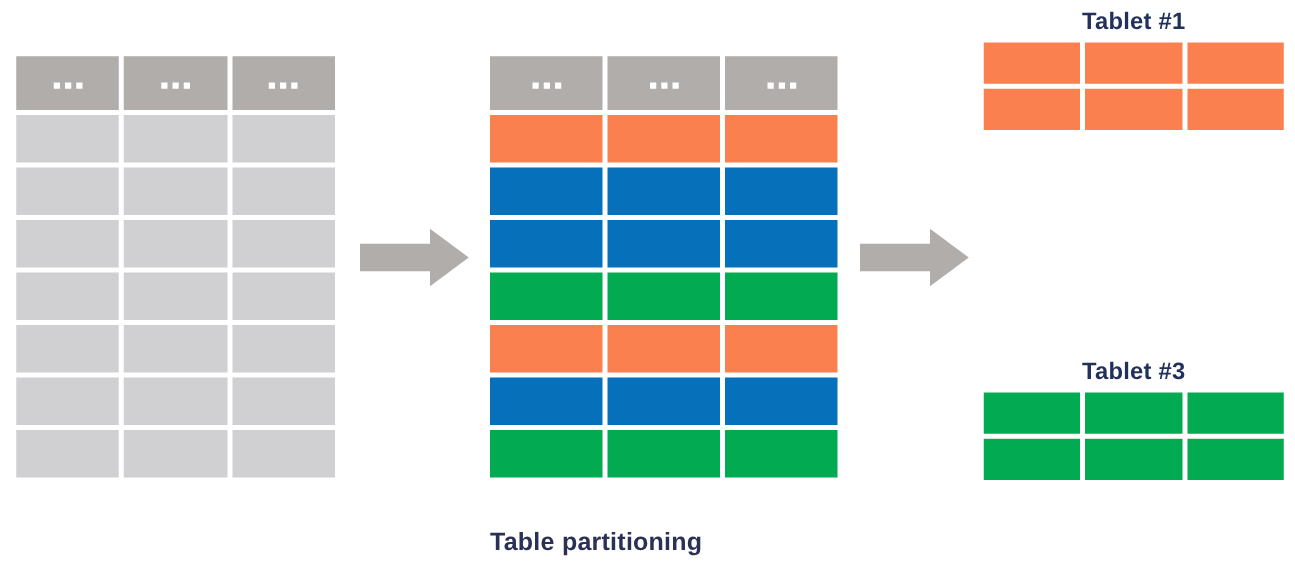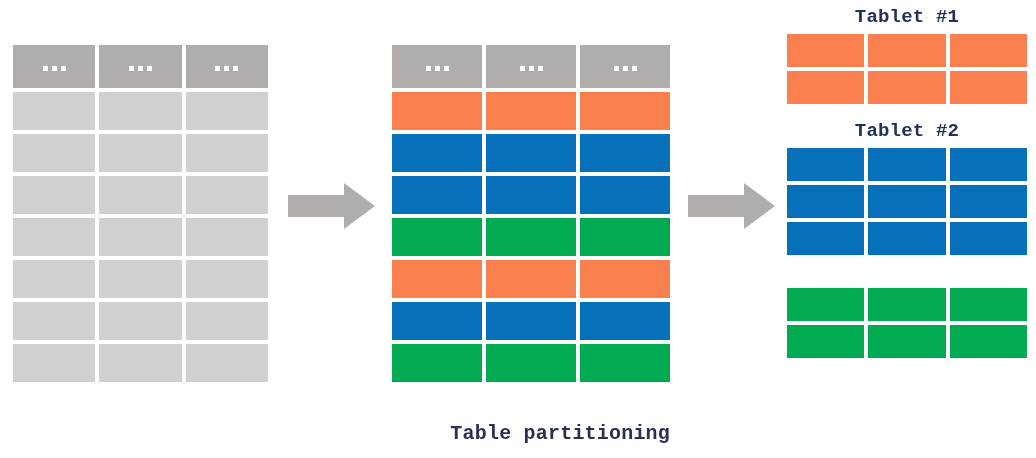--- a/index.html
+++ b/index.html
@@ -12,21 +12,20 @@
     height: 458px;
     position: relative;
     overflow: hidden;
     font-family: "Liberation Sans", sans-serif;
     -webkit-font-smoothing: antialiased;
   }
 
   .stage {
     position: absolute;
     inset: 0;
-    font-family: Liberation Mono, monospace;
   }
 
   
   .grid-table {
     position: absolute;
     display: flex;
     flex-direction: column;
     gap: 4px;
   }
   .grid-row {
@@ -123,21 +122,21 @@
     position: absolute;
     top: 424px;
     font-size: 20px;
     font-weight: bold;
     color: #2b3055;
     letter-spacing: 0.2px;
     white-space: nowrap;
     line-height: 1;
   }
   #caption-user      { left: 13px;  width: 255px; text-align: center; }
-  #caption-partition { left: 392px; width: 278px; text-align: right; }
+  #caption-partition { left: 392px; width: 278px; text-align: left; }
   #caption-tablets   { left: 787px; width: 240px; text-align: center; }
 </style>
 </head>
 <body>
 
 <div class="stage">
 
   <div class="grid-table" id="user-table">
     <div class="grid-row header-row">
         <div class="grid-cell">
@@ -281,49 +280,30 @@
           <div class="grid-cell" style="background: rgb(250, 128, 80);"></div>
         </div>
         <div class="grid-row">
           <div class="grid-cell" style="background: rgb(250, 128, 80);"></div>
           <div class="grid-cell" style="background: rgb(250, 128, 80);"></div>
           <div class="grid-cell" style="background: rgb(250, 128, 80);"></div>
         </div>
       </div>
   </div>
 
-  <div class="tablet-block" id="tablet-2">
-    <div class="tablet-title">Tablet #2</div>
+
+  <div class="tablet-block" id="tablet-3">
+    <div class="tablet-title">Tablet #3</div>
     <div class="tablet-grid">
         <div class="grid-row">
-          <div class="grid-cell" style="background: rgb(6, 112, 186);"></div>
-          <div class="grid-cell" style="background: rgb(6, 112, 186);"></div>
-          <div class="grid-cell" style="background: rgb(6, 112, 186);"></div>
+          <div class="grid-cell" style="background: rgb(2, 171, 81);"></div>
+          <div class="grid-cell" style="background: rgb(2, 171, 81);"></div>
+          <div class="grid-cell" style="background: rgb(2, 171, 81);"></div>
         </div>
         <div class="grid-row">
-          <div class="grid-cell" style="background: rgb(6, 112, 186);"></div>
-          <div class="grid-cell" style="background: rgb(6, 112, 186);"></div>
-          <div class="grid-cell" style="background: rgb(6, 112, 186);"></div>
-        </div>
-        <div class="grid-row">
-          <div class="grid-cell" style="background: rgb(6, 112, 186);"></div>
-          <div class="grid-cell" style="background: rgb(6, 112, 186);"></div>
-          <div class="grid-cell" style="background: rgb(6, 112, 186);"></div>
-        </div>
-      </div>
-  </div>
-
-  <div class="tablet-block" id="tablet-3">
-    <div class="tablet-grid">
-        <div class="grid-row">
-          <div class="grid-cell" style="background: rgb(2, 171, 81);"></div>
-          <div class="grid-cell" style="background: rgb(2, 171, 81);"></div>
-          <div class="grid-cell" style="background: rgb(2, 171, 81);"></div>
-        </div>
-        <div class="grid-row">
           <div class="grid-cell" style="background: rgb(2, 171, 81);"></div>
           <div class="grid-cell" style="background: rgb(2, 171, 81);"></div>
           <div class="grid-cell" style="background: rgb(2, 171, 81);"></div>
         </div>
       </div>
   </div>
 
   <div class="caption" id="caption-partition">Table partitioning</div>
 
 </div>

